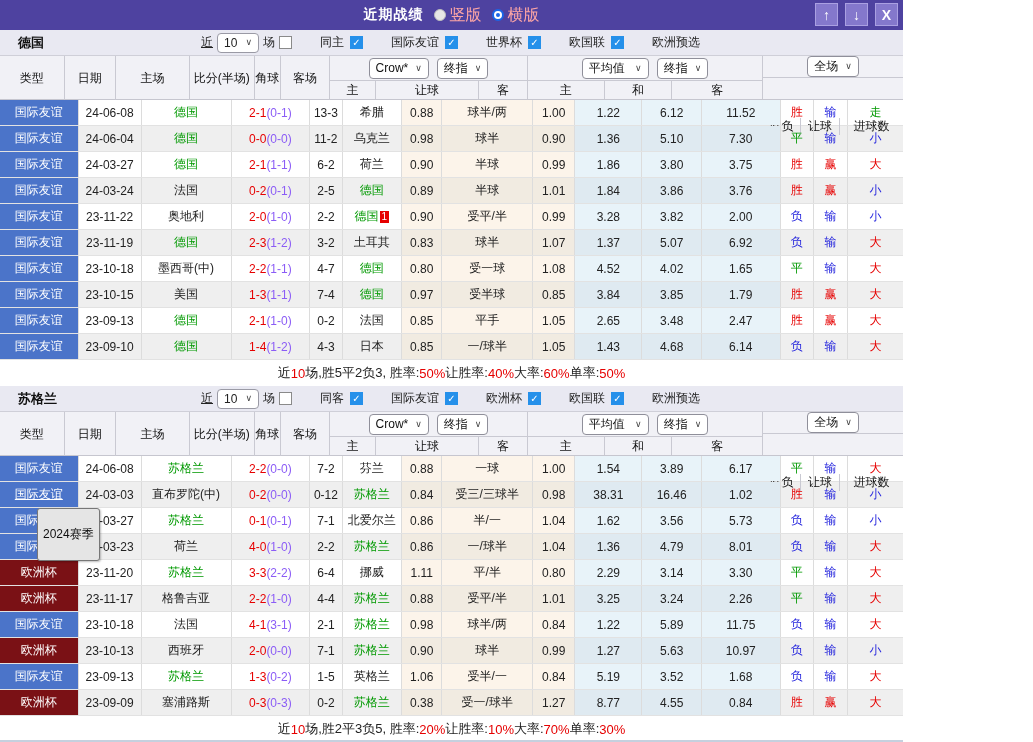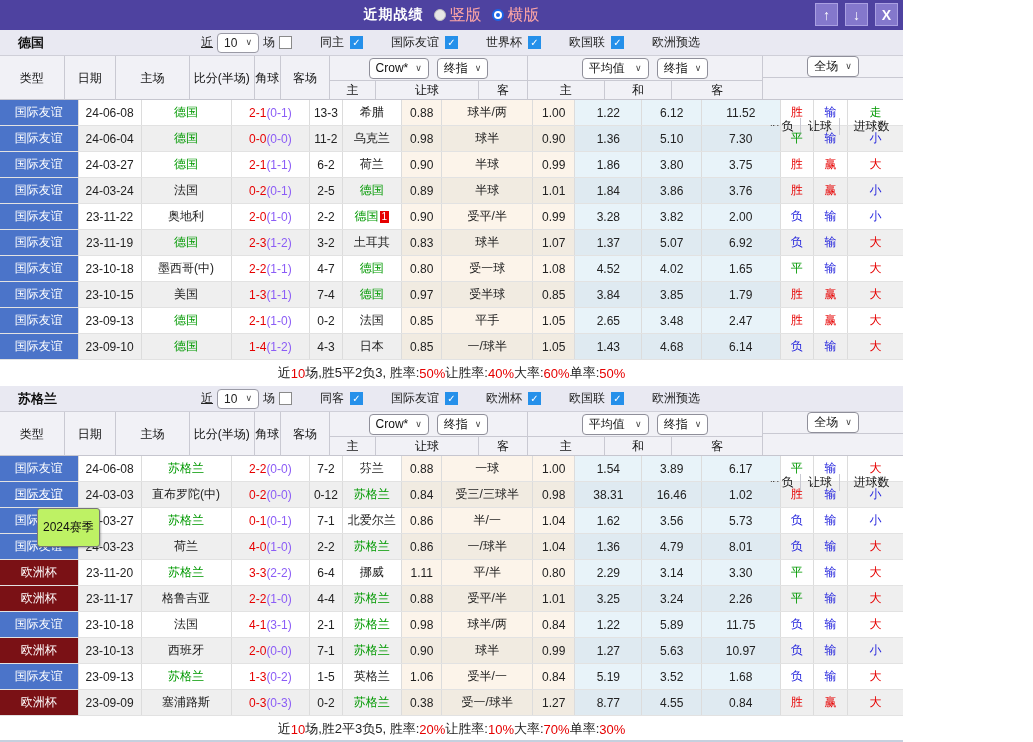--- a/index.html
+++ b/index.html
@@ -61,21 +61,21 @@
   .focus{color:#009900;}
   .score-main{color:#e60000;}
   .score-half{color:#8b5cf6;}
   .badge{background:#e60000;color:#fff;font-size:10px;line-height:12px;padding:0 2px;margin-left:1px;}
 
   
   .summary{height:26px;display:flex;align-items:center;justify-content:center;font-size:13px;color:#222;background:#fff;}
   .summary .red{color:#e60000;}
 
   
-  .tooltip{position:absolute;left:37px;top:508px;background:#bef264;border:1px solid #777;border-radius:3px;padding:10px 5px;font-size:12px;color:#111;z-index:9;box-shadow:1px 1px 2px rgba(0,0,0,.25);white-space:nowrap;}
+  .tooltip{position:absolute;left:37px;top:508px;background:#e5e5e5;border:1px solid #777;border-radius:3px;padding:17px 5px;font-size:12px;color:#111;z-index:9;box-shadow:1px 1px 2px rgba(0,0,0,.25);white-space:nowrap;}
 </style>
 </head>
 <body>
 
 <div class="app">
 
   <div class="titlebar">
     <div class="title-center">
       <span class="page-title">近期战绩</span>
       <span class="radio-item">

